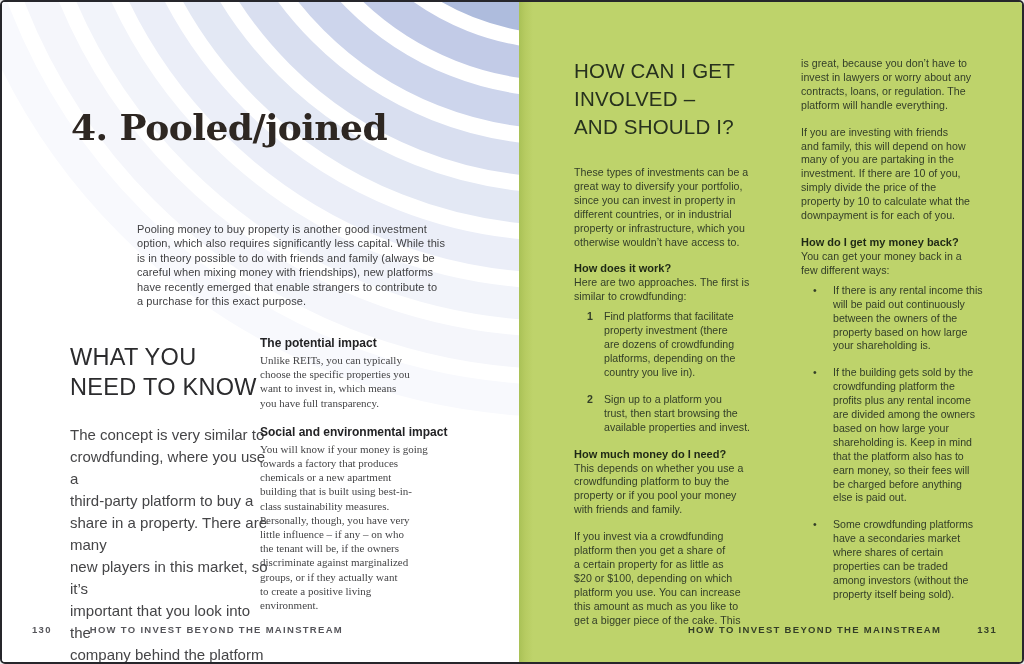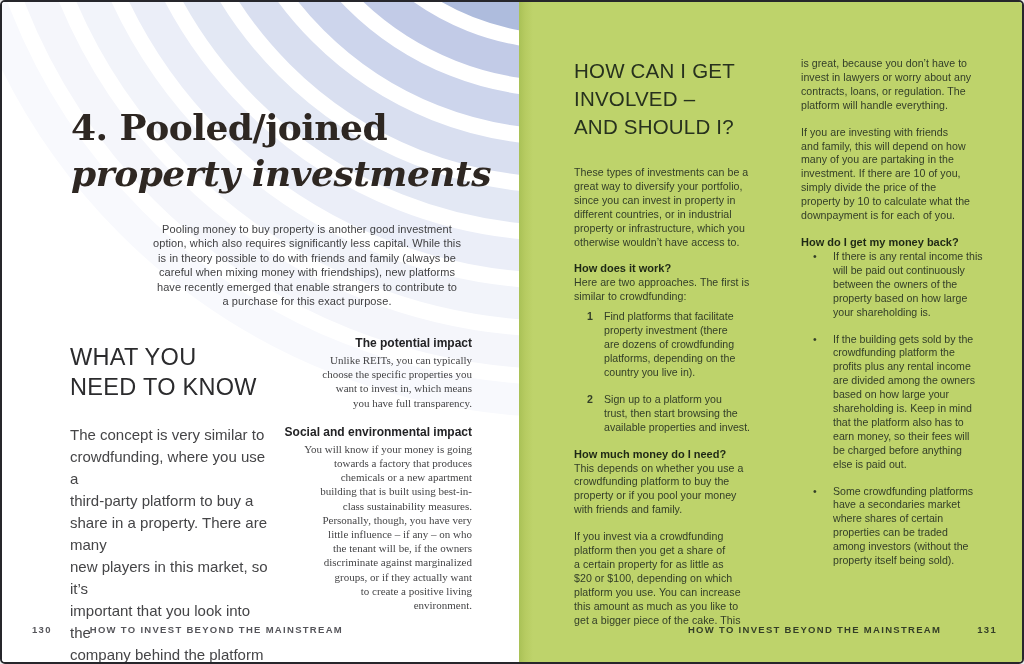--- a/index.html
+++ b/index.html
@@ -18,31 +18,31 @@
 
   .chapter-title {
     position:absolute; left:69px; top:102px; z-index:2;
     font-family:"DejaVu Serif", serif; font-weight:bold;
     font-size:36px; line-height:46px; color:#2e2722; letter-spacing:-0.5px;
   }
   .chapter-title .line2 { font-style:italic; }
 
   .chapter-intro {
     position:absolute; left:135px; top:220px; width:340px; z-index:2;
-    font-size:11px; line-height:14.4px; color:#414143; letter-spacing:0.1px;text-align:center;
+    font-size:11px; line-height:14.4px; color:#414143; letter-spacing:0.1px;
   }
 
   .col-what { position:absolute; left:68px; top:341px; width:200px; }
   .col-what h2 {
     font-weight:400; font-size:23.5px; line-height:29.5px;
     letter-spacing:0.3px; color:#2b2b2d;
   }
   .col-what .body { margin-top:22px; font-size:15px; line-height:22px; color:#454547; }
 
-  .col-impact { position:absolute; left:258px; top:334px; width:212px; color:#454547;text-align:right; }
+  .col-impact { position:absolute; left:258px; top:334px; width:212px; color:#454547; }
   .col-impact h3 { font-size:12px; font-weight:bold; color:#232325; margin-bottom:3px; }
   .col-impact p { font-size:11px; line-height:14.2px; margin-bottom:15px;font-family:Liberation Serif, serif; }
 
   .footer {
     position:absolute; top:622px; font-size:9.5px; font-weight:bold;
     letter-spacing:1.3px; display:flex; align-items:baseline;
   }
   .footer-left { left:30px; color:#55555a; gap:38px;justify-content:flex-end; }
   .footer-right { right:29px; color:#343e27; gap:36px; }
 
@@ -85,21 +85,20 @@
       <circle cx="560" cy="-210" r="369" fill="none" stroke="#d9dff0" stroke-width="32"></circle>
       <circle cx="560" cy="-210" r="417" fill="none" stroke="#e3e8f4" stroke-width="32"></circle>
       <circle cx="560" cy="-210" r="465" fill="none" stroke="#ebeef8" stroke-width="32"></circle>
       <circle cx="560" cy="-210" r="513" fill="none" stroke="#f2f4fa" stroke-width="32"></circle>
       <circle cx="560" cy="-210" r="561" fill="none" stroke="#f5f6fb" stroke-width="32"></circle>
       <circle cx="560" cy="-210" r="609" fill="none" stroke="#f8f9fd" stroke-width="32"></circle>
     </svg>
 
     <h1 class="chapter-title">
       <span class="line1">4. Pooled/joined</span><br>
-      <span class="line2">property investments</span>
     </h1>
 
     <p class="chapter-intro pre">Pooling money to buy property is another good investment
 option, which also requires significantly less capital. While this
 is in theory possible to do with friends and family (always be
 careful when mixing money with friendships), new platforms
 have recently emerged that enable strangers to contribute to
 a purchase for this exact purpose.</p>
 
     <div class="col-what">
@@ -197,20 +196,22 @@
 platform will handle everything.</p>
       <p class="pre">If you are investing with friends
 and family, this will depend on how
 many of you are partaking in the
 investment. If there are 10 of you,
 simply divide the price of the
 property by 10 to calculate what the
 downpayment is for each of you.</p>
 
       <h4>How do I get my money back?</h4>
+      <p class="lead pre">You can get your money back in a
+few different ways:</p>
 
       <div class="bullet">
         <span class="bullet-marker">•</span>
         <span class="bullet-text pre">If there is any rental income this
 will be paid out continuously
 between the owners of the
 property based on how large
 your shareholding is.</span>
       </div>
       <div class="bullet">

